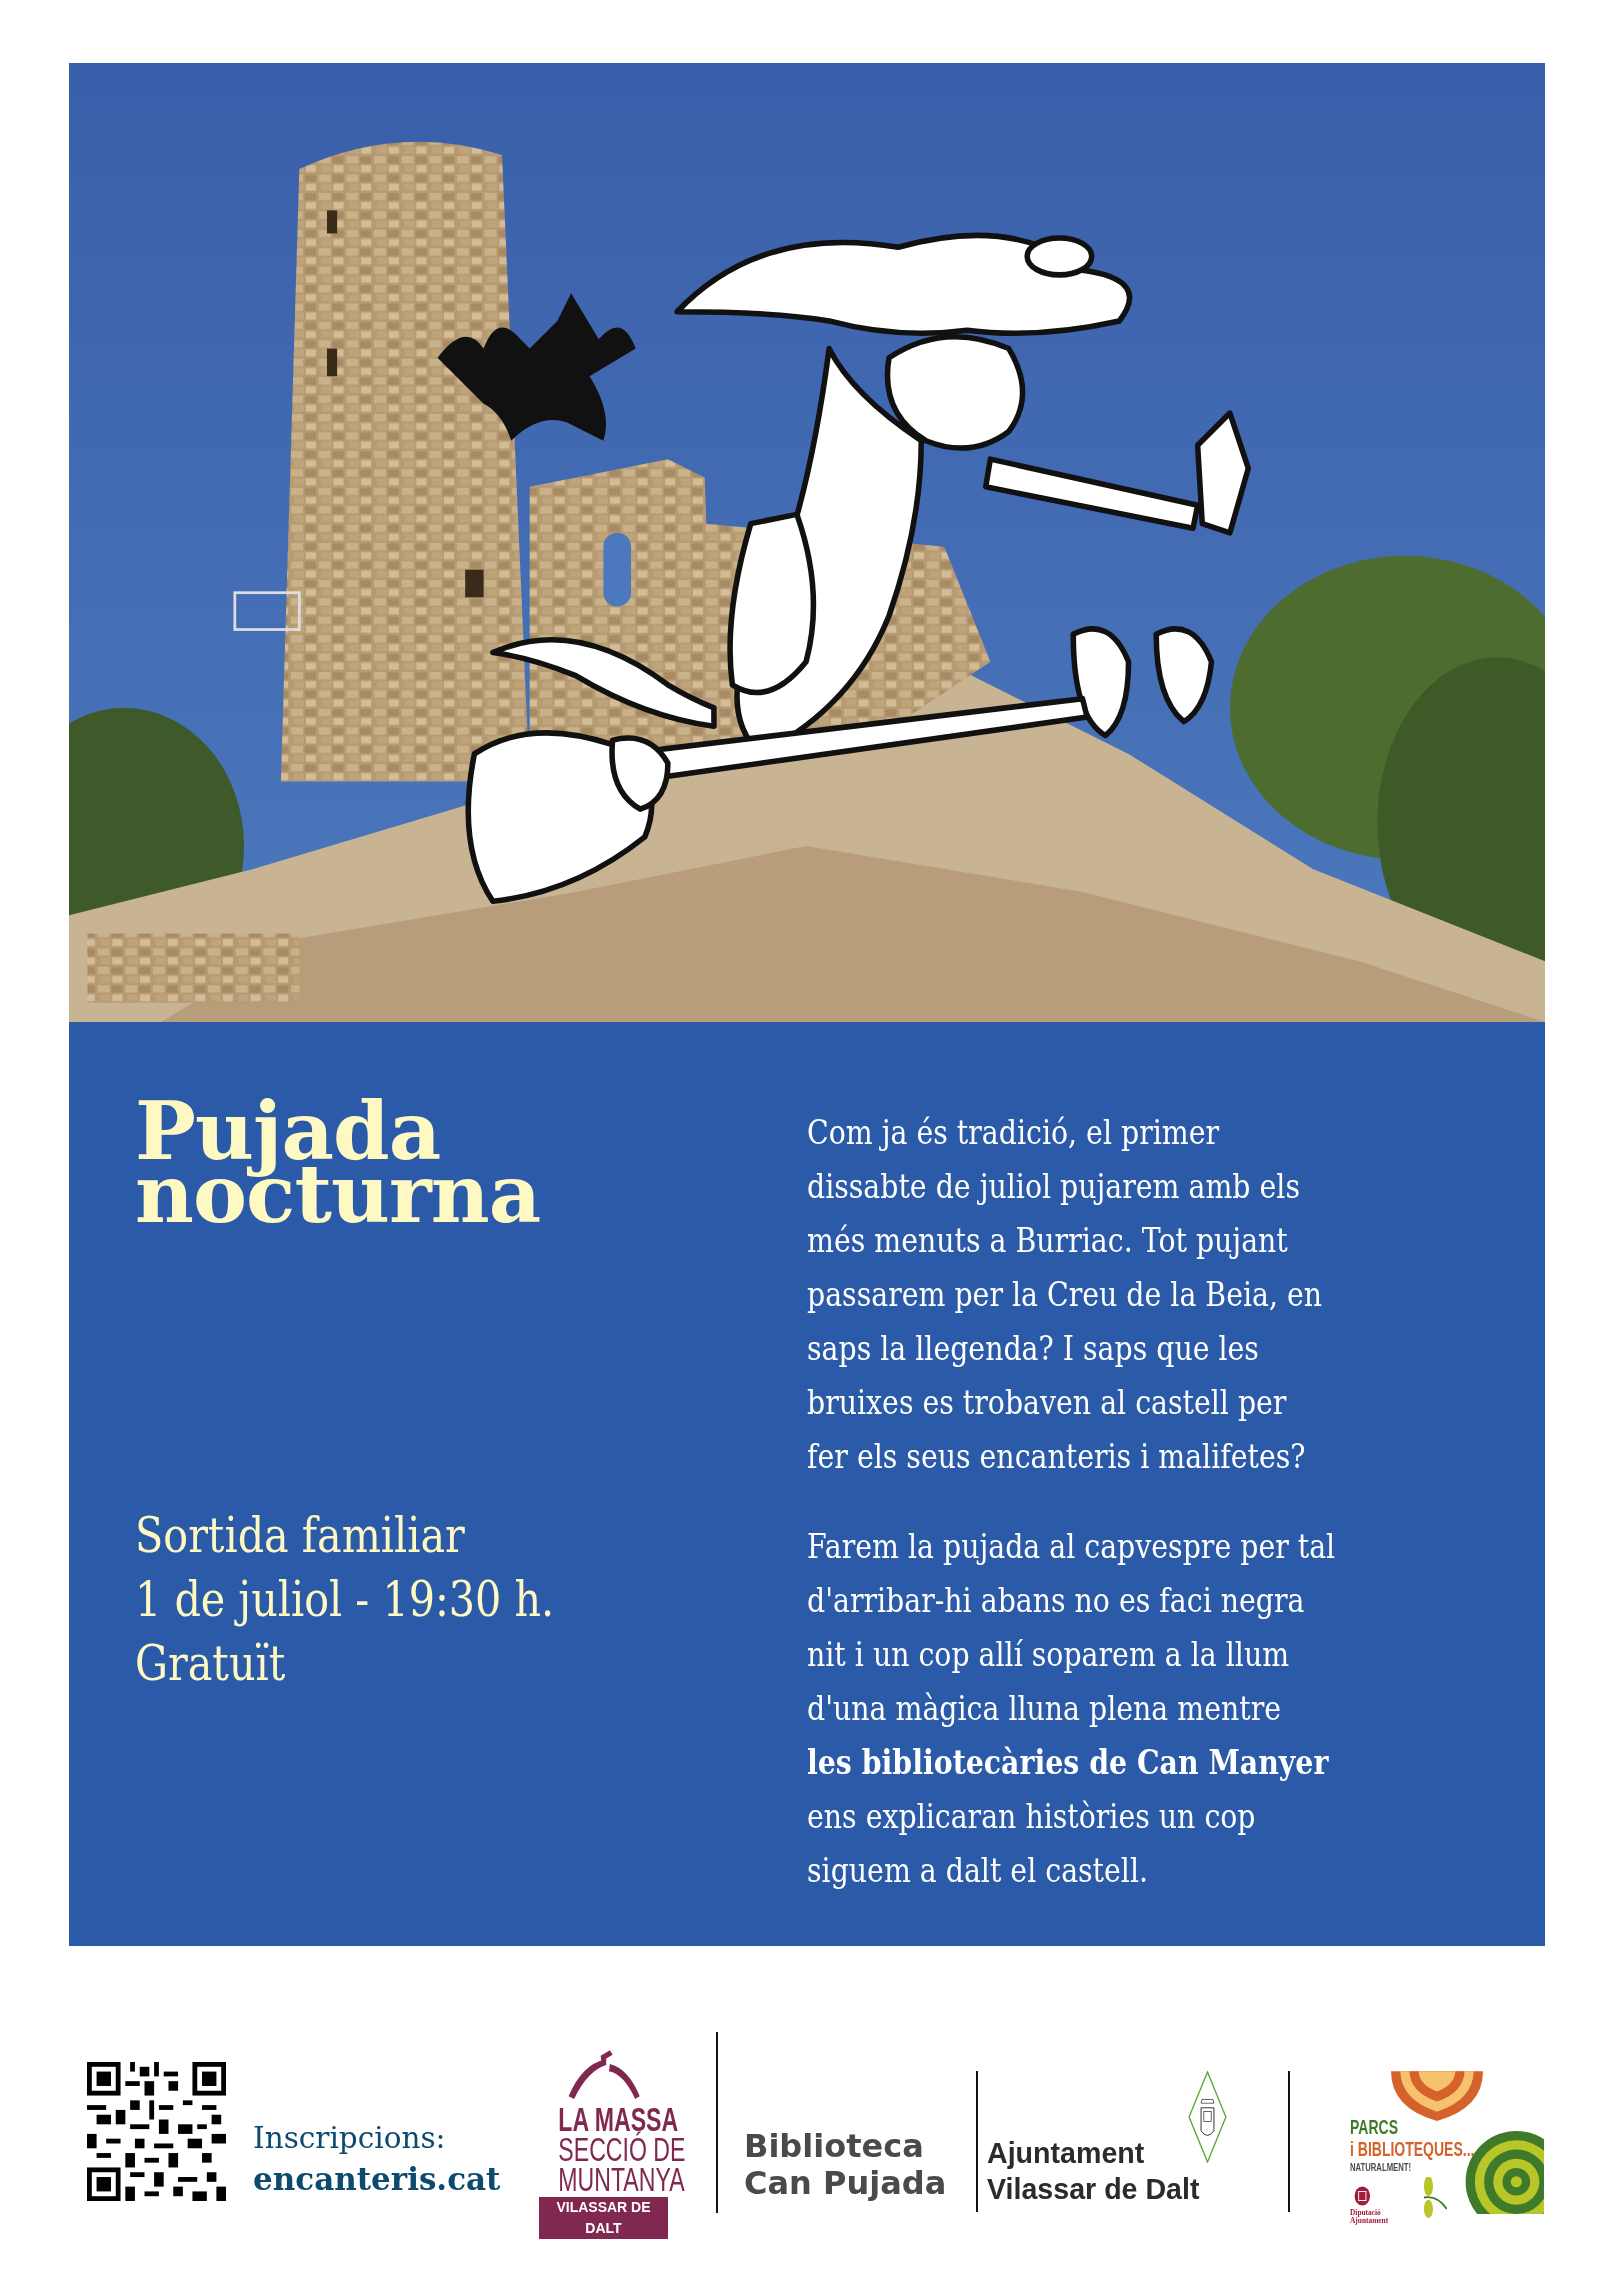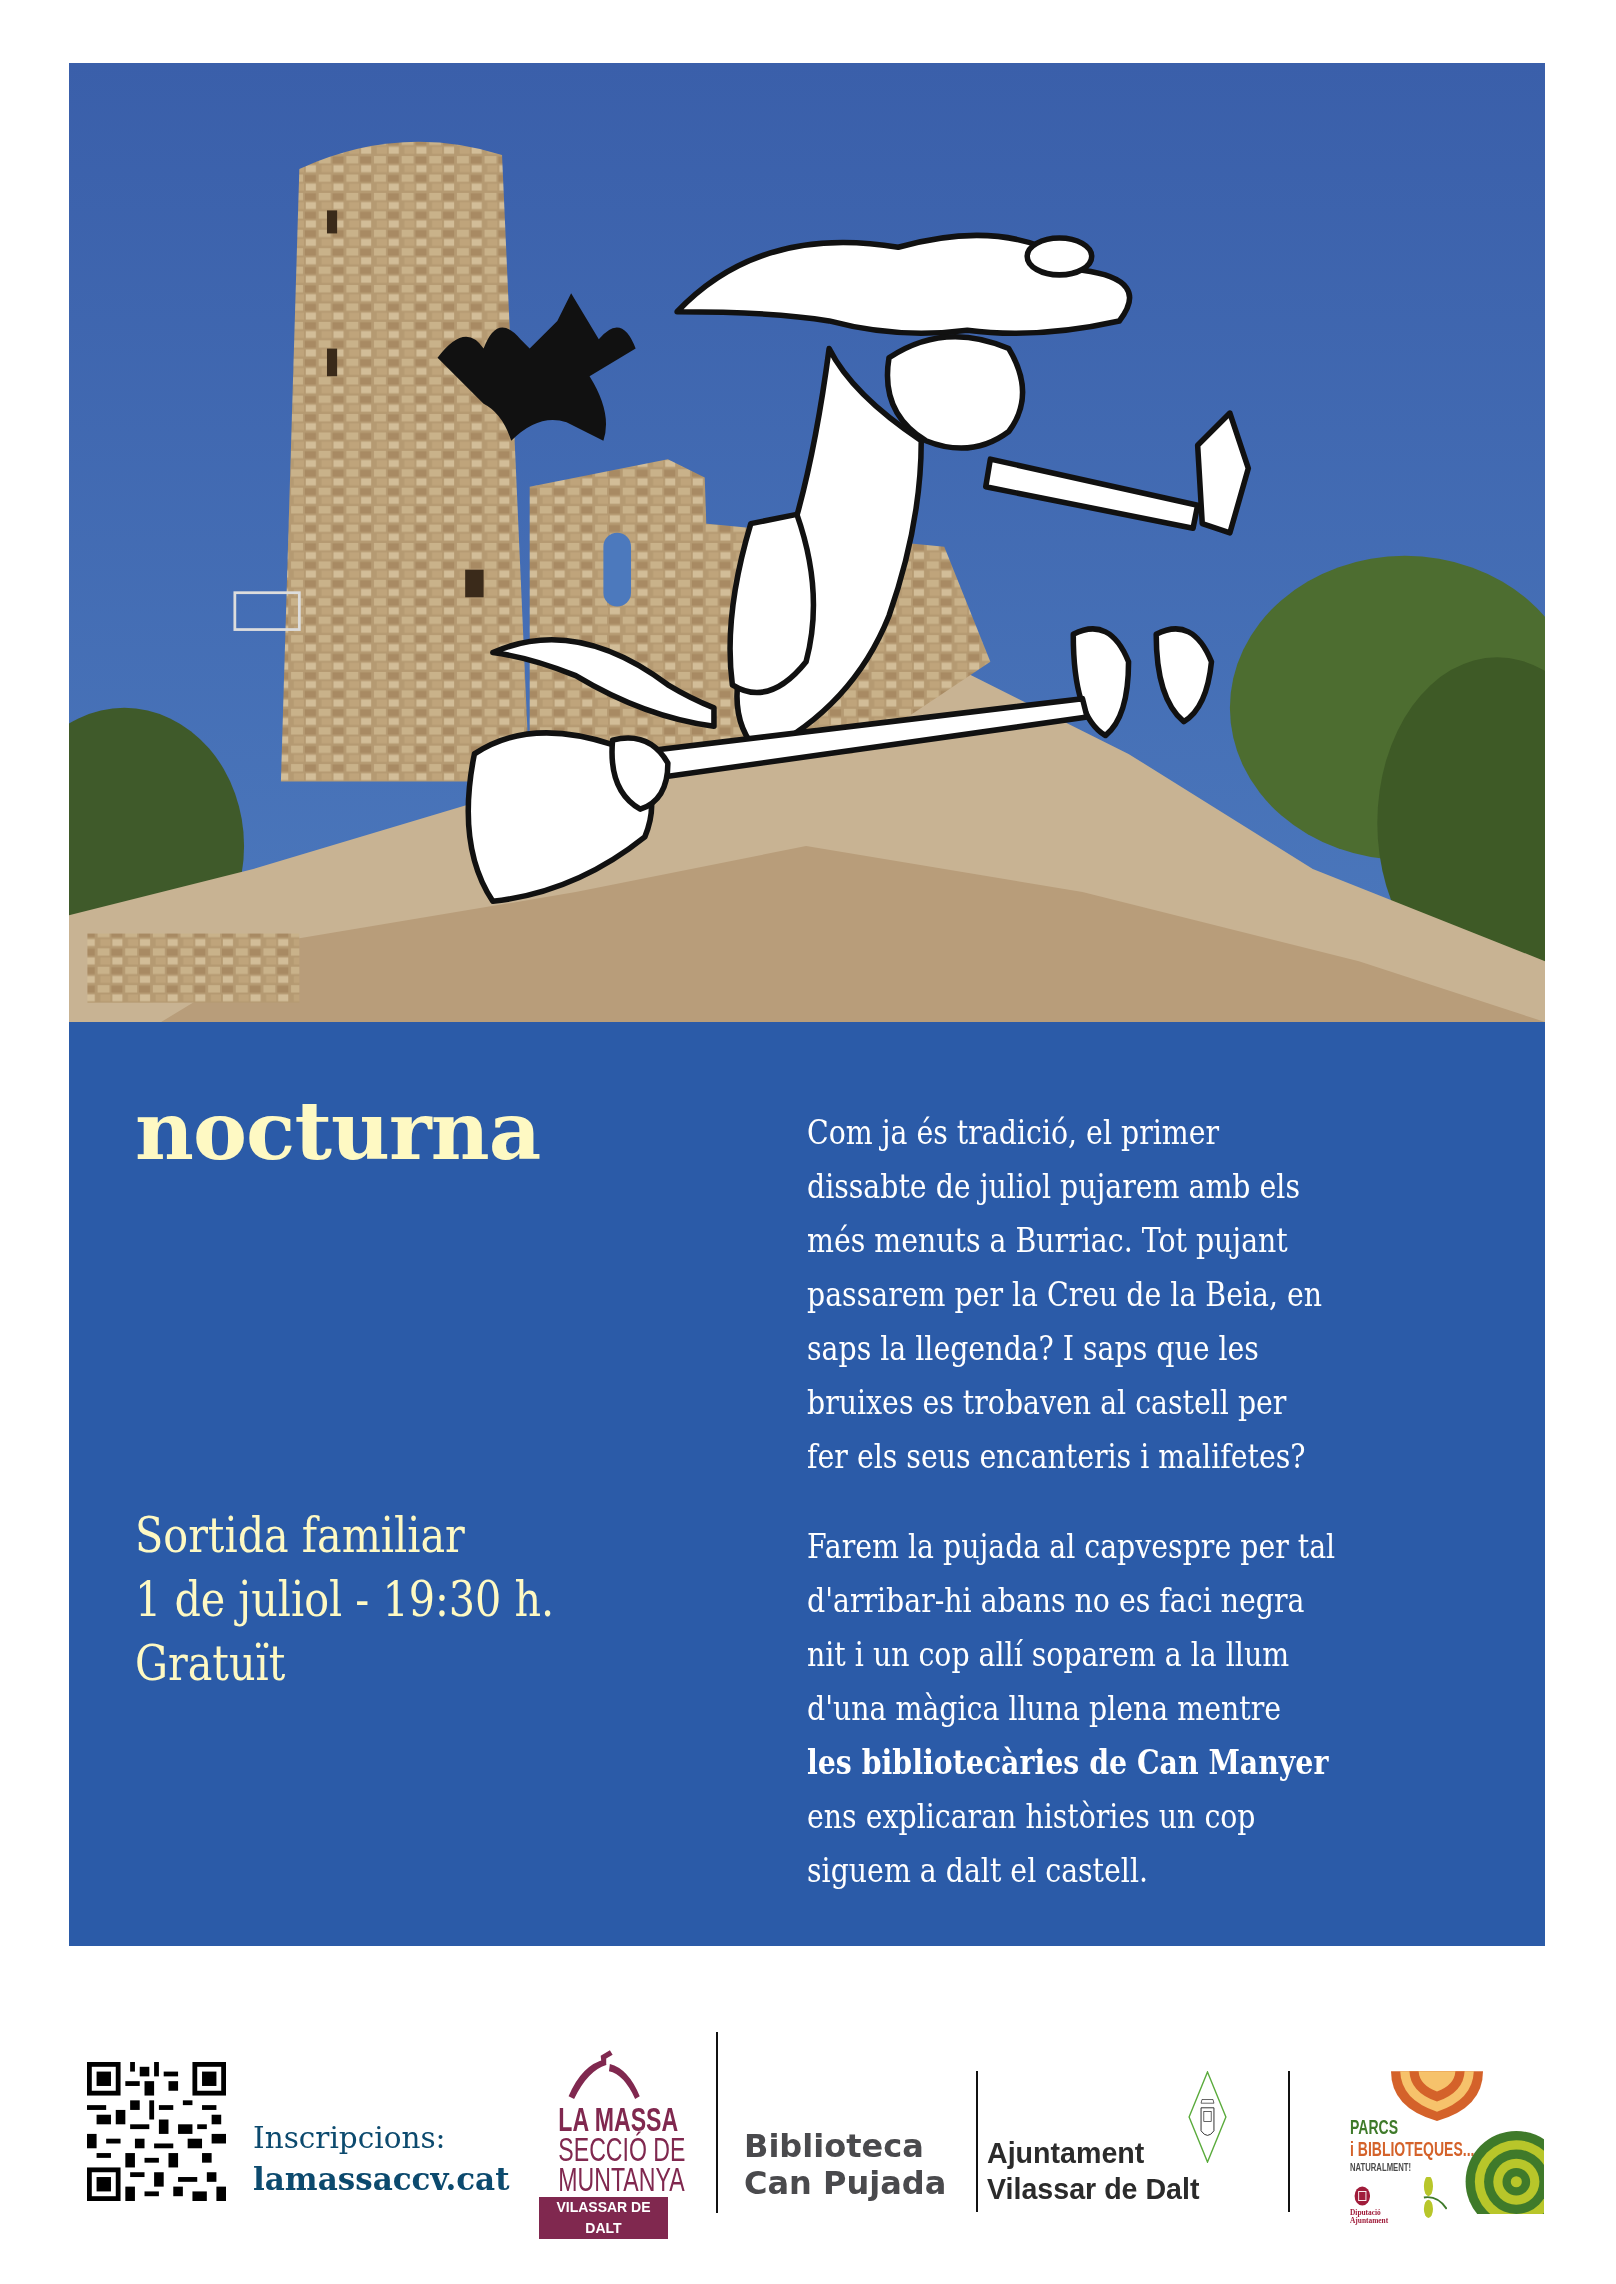--- a/index.html
+++ b/index.html
@@ -100,20 +100,21 @@
       <path d="M1200,1500 L2200,1380 L2210,1420 L1220,1560 Z"></path>
       <path d="M880,1500 Q1000,1420 1180,1480 Q1300,1560 1250,1680 Q1100,1800 920,1820 Q840,1700 880,1500 Z"></path>
       <path d="M1180,1470 Q1260,1450 1300,1520 Q1300,1600 1240,1620 Q1170,1580 1180,1470 Z"></path>
     </g>
   </svg>
 </div>
 
 <div class="panel"></div>
 
 <div class="title">
+  <div>Pujada</div>
   <div>nocturna</div>
 </div>
 
 <div class="sub">
   <div>Sortida familiar</div>
   <div>1 de juliol - 19:30 h.</div>
   <div>Gratuït</div>
 </div>
 
 <div class="body">
@@ -186,21 +187,21 @@
     <rect x="8" y="26" width="2" height="3"></rect>
       <rect x="12" y="27" width="3" height="1"></rect>
       <rect x="18" y="26" width="2" height="2"></rect>
       <rect x="22" y="27" width="3" height="2"></rect>
       <rect x="27" y="26" width="2" height="3"></rect>
   </g>
 </svg>
 
 <div class="insc">
   <div>Inscripcions:</div>
-  <div class="url">lamassaccv.cat</div>
+  <div class="url">encanteris.cat</div>
 </div>
 
 <div class="lamassa">
   <svg style="position:absolute;left:25px;top:0;width:78px;height:51px" viewBox="0 0 170 110">
     <path d="M10,100 Q40,30 90,20 L92,32 Q52,44 22,106 Z" fill="#80284f"></path>
     <path d="M100,30 Q140,40 165,100 L155,106 Q130,52 98,46 Z" fill="#80284f"></path>
     <path d="M80,12 L100,0 L106,10 L92,18 L92,32 L82,32 Z" fill="#80284f"></path>
   </svg>
   <span class="t1">LA MASSA</span>
   <span class="t2">SECCIÓ DE</span>

